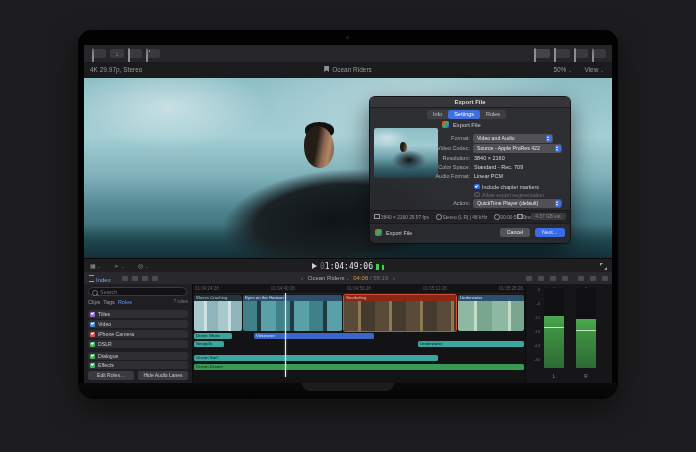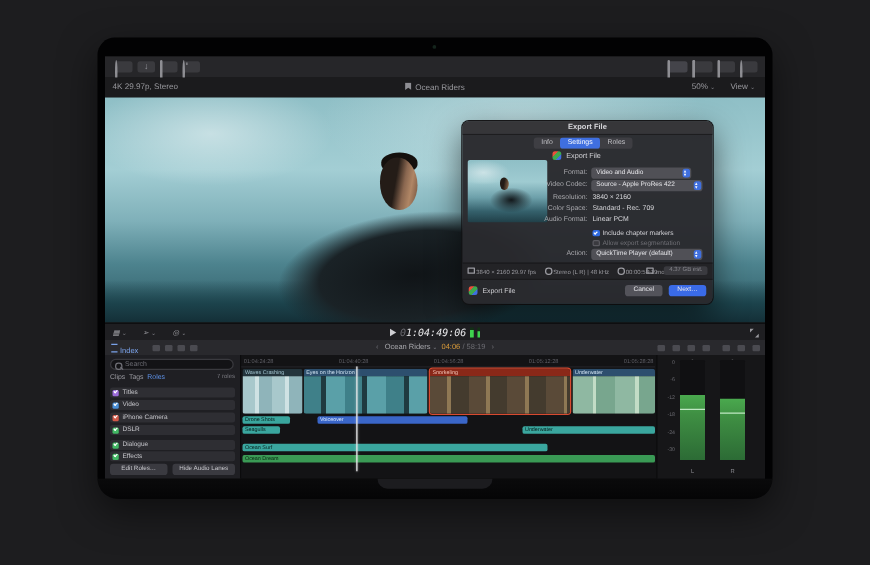--- a/index.html
+++ b/index.html
@@ -72,21 +72,21 @@
   .ds-item{position:absolute;top:3px;font-size:4.8px;color:#9a9aa0;white-space:nowrap;}
   .mini-ic{display:inline-block;width:4px;height:3px;border:0.5px solid #9a9aa0;border-radius:0.5px;vertical-align:0;margin-right:1px;}
   .mini-circ{display:inline-block;width:3.5px;height:3.5px;border:0.5px solid #9a9aa0;border-radius:50%;vertical-align:-0.5px;margin-right:1px;}
   .size-chip{position:absolute;right:4px;top:2px;height:7px;background:#3a3a3f;border-radius:2px;font-size:4.8px;color:#8a8a90;line-height:7px;padding:0 4px;}
   .dlg-footer{left:0;top:126px;width:200px;height:20px;}
   .btn{position:absolute;top:5px;height:9px;border-radius:2.5px;font-size:5.3px;line-height:9px;text-align:center;color:#e8e8ec;}
   .btn.gray{background:#53535a;width:30px;}
   .btn.blue{background:#3a6be8;width:30px;}
   
   .tl-toolbar{left:0;top:213px;width:528px;height:14px;background:#1e1e21;border-top:1px solid #0a0a0b;border-bottom:1px solid #0c0c0d;}
-  .tool{position:absolute;top:3px;font-size:6px;color:#9a9a9f;font-style:italic;}
+  .tool{position:absolute;top:3px;font-size:6px;color:#9a9a9f;}
   .caret{font-size:4.5px;color:#7a7a80;}
   .timecode{font-family:"DejaVu Sans Mono",monospace;font-size:8px;color:#e8e8ea;}
   .timecode .dim{color:#6a6a70;}
   .play-tri{display:inline-block;width:0;height:0;border-top:3px solid transparent;border-bottom:3px solid transparent;border-left:5px solid #cfcfd3;vertical-align:0;}
   .mini-meter{display:inline-block;width:2.5px;height:8px;background:#123015;vertical-align:-1px;margin-left:1.5px;position:relative;}
   .mini-meter i{position:absolute;left:0;bottom:0;width:2.5px;background:#3fd24f;display:block;}
   .expand-ic{position:absolute;right:5px;top:4px;width:7px;height:7px;}
   .expand-ic:before{content:"";position:absolute;left:0;top:0;border-top:3px solid #9a9a9f;border-right:3px solid transparent;}
   .expand-ic:after{content:"";position:absolute;right:0;bottom:0;border-bottom:3px solid #9a9a9f;border-left:3px solid transparent;}
   

